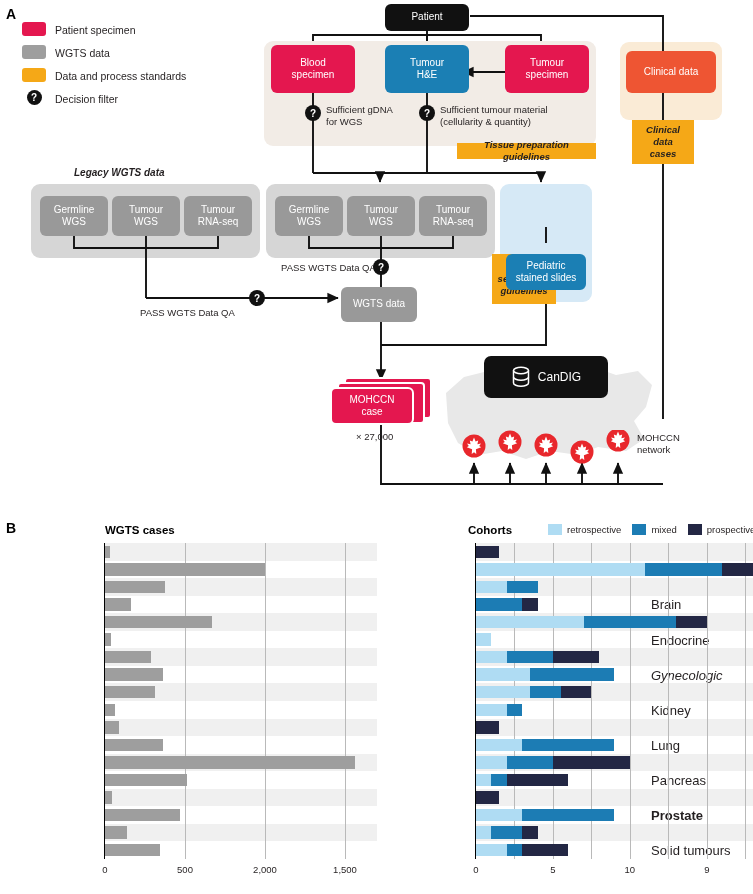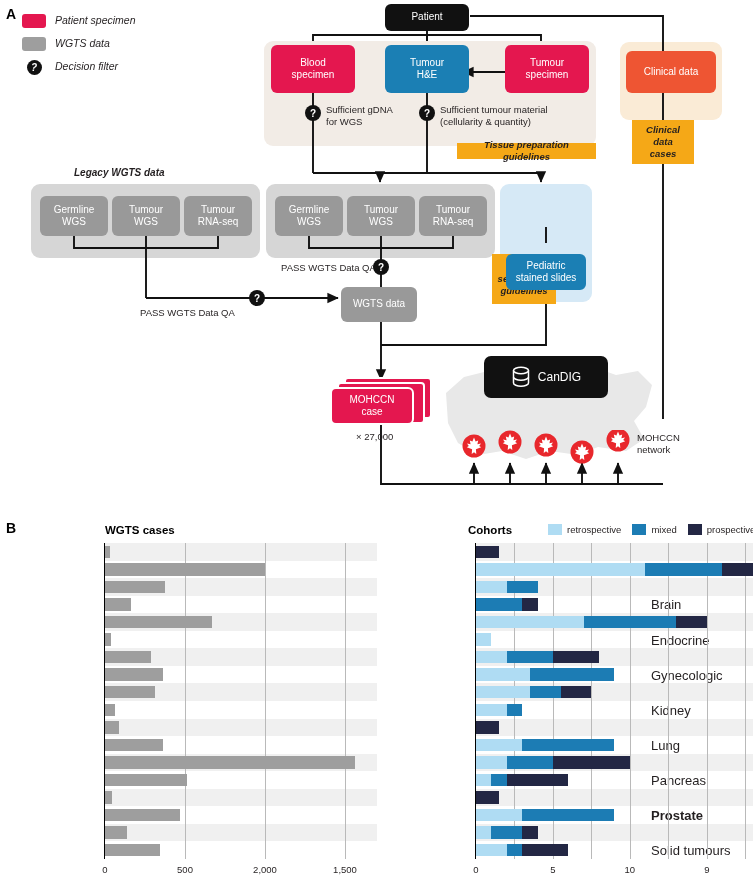--- a/index.html
+++ b/index.html
@@ -1,21 +1,21 @@
 <!DOCTYPE html>
 <html><head>
 <meta charset="utf-8">
 <style>
   html,body{margin:0;padding:0;background:#ffffff;}
   body{width:753px;height:894px;position:relative;font-family:"Liberation Sans",sans-serif;color:#231f20;}
   .panel-letter{position:absolute;font-size:14px;font-weight:bold;color:#000;}
   
   #panelA{position:absolute;left:0;top:0;width:753px;height:510px;}
   .legend{position:absolute;left:22px;top:14px;}
-  .legend-row{display:flex;align-items:flex-start;height:22px;margin-bottom:1px;font-style:italic;}
+  .legend-row{display:flex;align-items:flex-end;height:22px;margin-bottom:1px;}
   .legend-swatch{width:24px;height:14px;border-radius:3px;margin-right:9px;flex:0 0 24px;}
   .legend-q{width:24px;margin-right:9px;display:flex;justify-content:center;flex:0 0 24px;}
   .qmark{width:15px;height:15px;border-radius:50%;background:#111;color:#fff;font-size:10px;font-weight:bold;
          display:flex;align-items:center;justify-content:center;line-height:1;}
   .legend-label{font-size:10.5px;color:#231f20;white-space:nowrap;}
   .fbox{position:absolute;border-radius:6px;display:flex;align-items:center;justify-content:center;
         text-align:center;color:#fff;font-size:10px;line-height:1.22;box-sizing:border-box;padding:2px;}
   .shade{position:absolute;border-radius:9px;}
   .tag{position:absolute;background:#F5A817;color:#231f20;font-size:9.5px;font-style:italic;font-weight:bold;
        text-align:center;line-height:1.25;display:flex;align-items:center;justify-content:center;padding:2px 5px;box-sizing:border-box;}
@@ -46,20 +46,24 @@
   <div class="legend">
     <div class="legend-row">
       <span class="legend-swatch" style="background:#E4174F;"></span>
       <span class="legend-label">Patient specimen</span>
     </div>
     <div class="legend-row">
       <span class="legend-swatch" style="background:#9E9E9E;"></span>
       <span class="legend-label">WGTS data</span>
     </div>
     <div class="legend-row">
+      <span class="legend-swatch" style="background:#F5A817;"></span>
+      <span class="legend-label">Data and process standards</span>
+    </div>
+    <div class="legend-row">
       <span class="legend-q">
         <span class="qmark">?</span>
       </span>
       <span class="legend-label">Decision filter</span>
     </div>
   </div>
 
   <div class="shade" style="left:264px;top:41px;width:332px;height:105px;background:#f2ece6;"></div>
   <div class="shade" style="left:620px;top:42px;width:102px;height:78px;background:#faebd6;"></div>
   <div class="shade" style="left:31px;top:184px;width:229px;height:74px;background:#d6d6d6;"></div>
@@ -268,21 +272,21 @@
   </div>
 
   <div id="catLabels">
       <div class="cat-label" style="top: 41.7778px; width: 98px;">Bladder</div>
       <div class="cat-label" style="top: 59.3333px; width: 98px;">Blood</div>
       <div class="cat-label" style="top: 76.8889px; width: 98px;">Bone &amp; Soft tissues</div>
       <div class="cat-label" style="top: 94.4444px; width: 98px;">Brain</div>
       <div class="cat-label" style="top: 112px; width: 98px;">Breast</div>
       <div class="cat-label" style="top: 129.556px; width: 98px;">Endocrine</div>
       <div class="cat-label" style="top: 147.111px; width: 98px;">Gastrointestinal tract</div>
-      <div class="cat-label" style="top: 164.667px; width: 98px;">Gynecologic</div>
+      <div class="cat-label" style="top: 164.667px; width: 98px; font-style: italic;">Gynecologic</div>
       <div class="cat-label" style="top: 182.222px; width: 98px;">Head &amp; Neck</div>
       <div class="cat-label" style="top: 199.778px; width: 98px;">Kidney</div>
       <div class="cat-label" style="top: 217.333px; width: 98px;">Liver</div>
       <div class="cat-label" style="top: 234.889px; width: 98px;">Lung</div>
       <div class="cat-label" style="top: 252.444px; width: 98px;">Mixed tumours</div>
       <div class="cat-label" style="top: 270px; width: 98px;">Pancreas</div>
       <div class="cat-label" style="top: 287.556px; width: 98px;">Pediatric</div>
       <div class="cat-label" style="top: 305.111px; width: 98px; font-weight: bold;">Prostate</div>
       <div class="cat-label" style="top: 322.667px; width: 98px;">Skin</div>
       <div class="cat-label" style="top: 340.222px; width: 98px;">Solid tumours</div>

